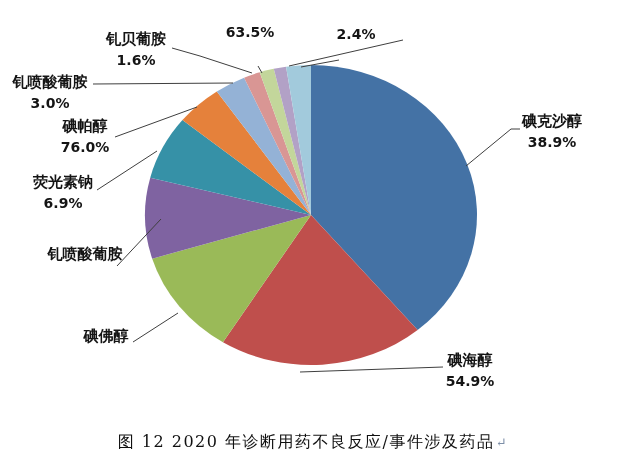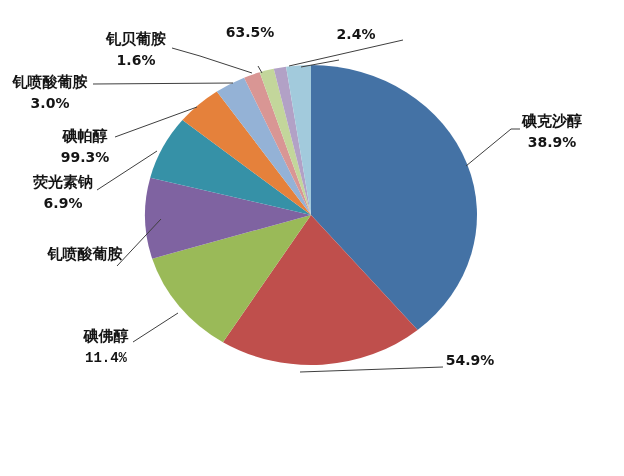--- a/index.html
+++ b/index.html
@@ -67,47 +67,50 @@
       <polyline points="258,66 262,73" fill="none" stroke="#3f3f3f" stroke-width="1"></polyline>
       <polyline points="403,40 289,66" fill="none" stroke="#3f3f3f" stroke-width="1"></polyline>
       <polyline points="339,60 301,67" fill="none" stroke="#3f3f3f" stroke-width="1"></polyline>
     </svg>
   <div id="labels">
       <div class="slice-label" style="left: 552px; top: 111px;">
         <span class="name">碘克沙醇</span>
         <span class="pct">38.9%</span>
       </div>
       <div class="slice-label" style="left: 470px; top: 350px;">
+        <span class="name">碘海醇</span>
         <span class="pct">54.9%</span>
       </div>
       <div class="slice-label" style="left: 106px; top: 327px; font-family: Liberation Mono, monospace;">
         <span class="name">碘佛醇</span>
-        <span class="pct">11.4%</span>
       </div>
       <div class="slice-label" style="left: 85px; top: 244px;">
         <span class="name">钆喷酸葡胺</span>
       </div>
       <div class="slice-label" style="left: 63px; top: 172px;">
         <span class="name">荧光素钠</span>
         <span class="pct">6.9%</span>
       </div>
-      <div class="slice-label" style="left: 85px; top: 126px;">
+      <div class="slice-label" style="left: 85px; top: 116px;">
         <span class="name">碘帕醇</span>
-        <span class="pct">99.3%</span>
+        <span class="pct">76.0%</span>
       </div>
       <div class="slice-label" style="left: 50px; top: 72px;">
         <span class="name">钆喷酸葡胺</span>
         <span class="pct">3.0%</span>
       </div>
       <div class="slice-label" style="left: 136px; top: 29px;">
         <span class="name">钆贝葡胺</span>
         <span class="pct">1.6%</span>
       </div>
       <div class="slice-label" style="left: 250px; top: 22px;">
         <span class="pct">63.5%</span>
       </div>
       <div class="slice-label" style="left: 443px; top: 23px;">
       </div>
       <div class="slice-label" style="left: 356px; top: 24px;">
         <span class="pct">2.4%</span>
       </div>
     </div>
+  <div class="caption">
+    <span>图 12  2020 年诊断用药不良反应/事件涉及药品</span><span class="retmark">↵</span>
+  </div>
 </div>
 
 </body></html>

